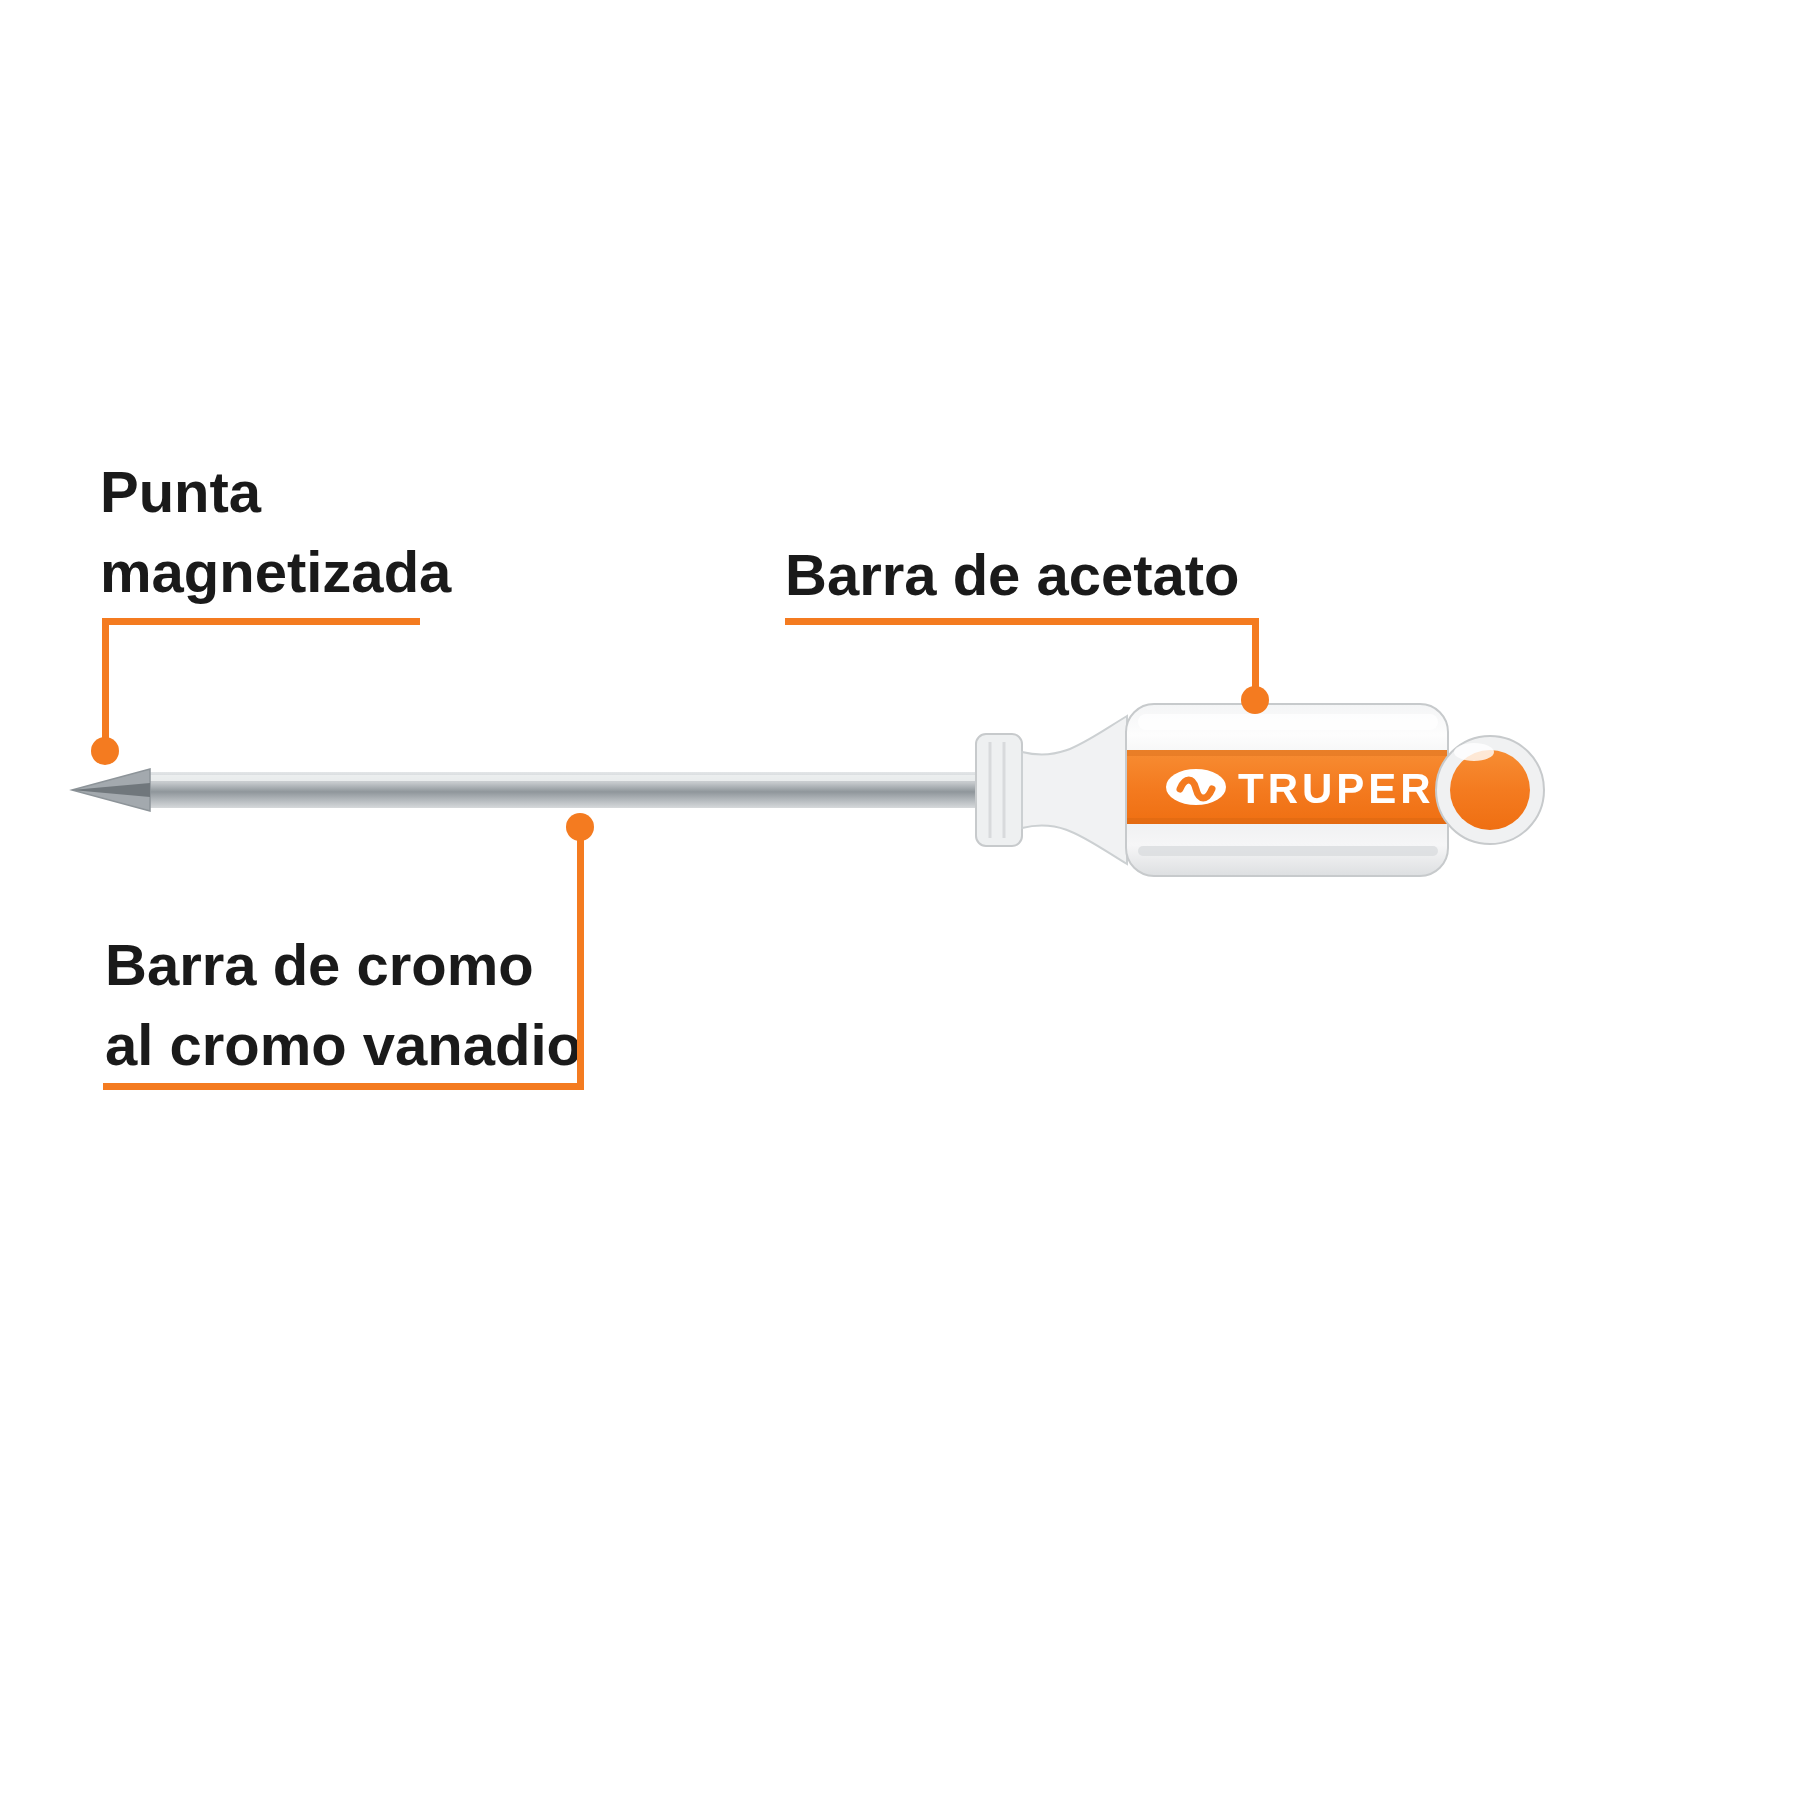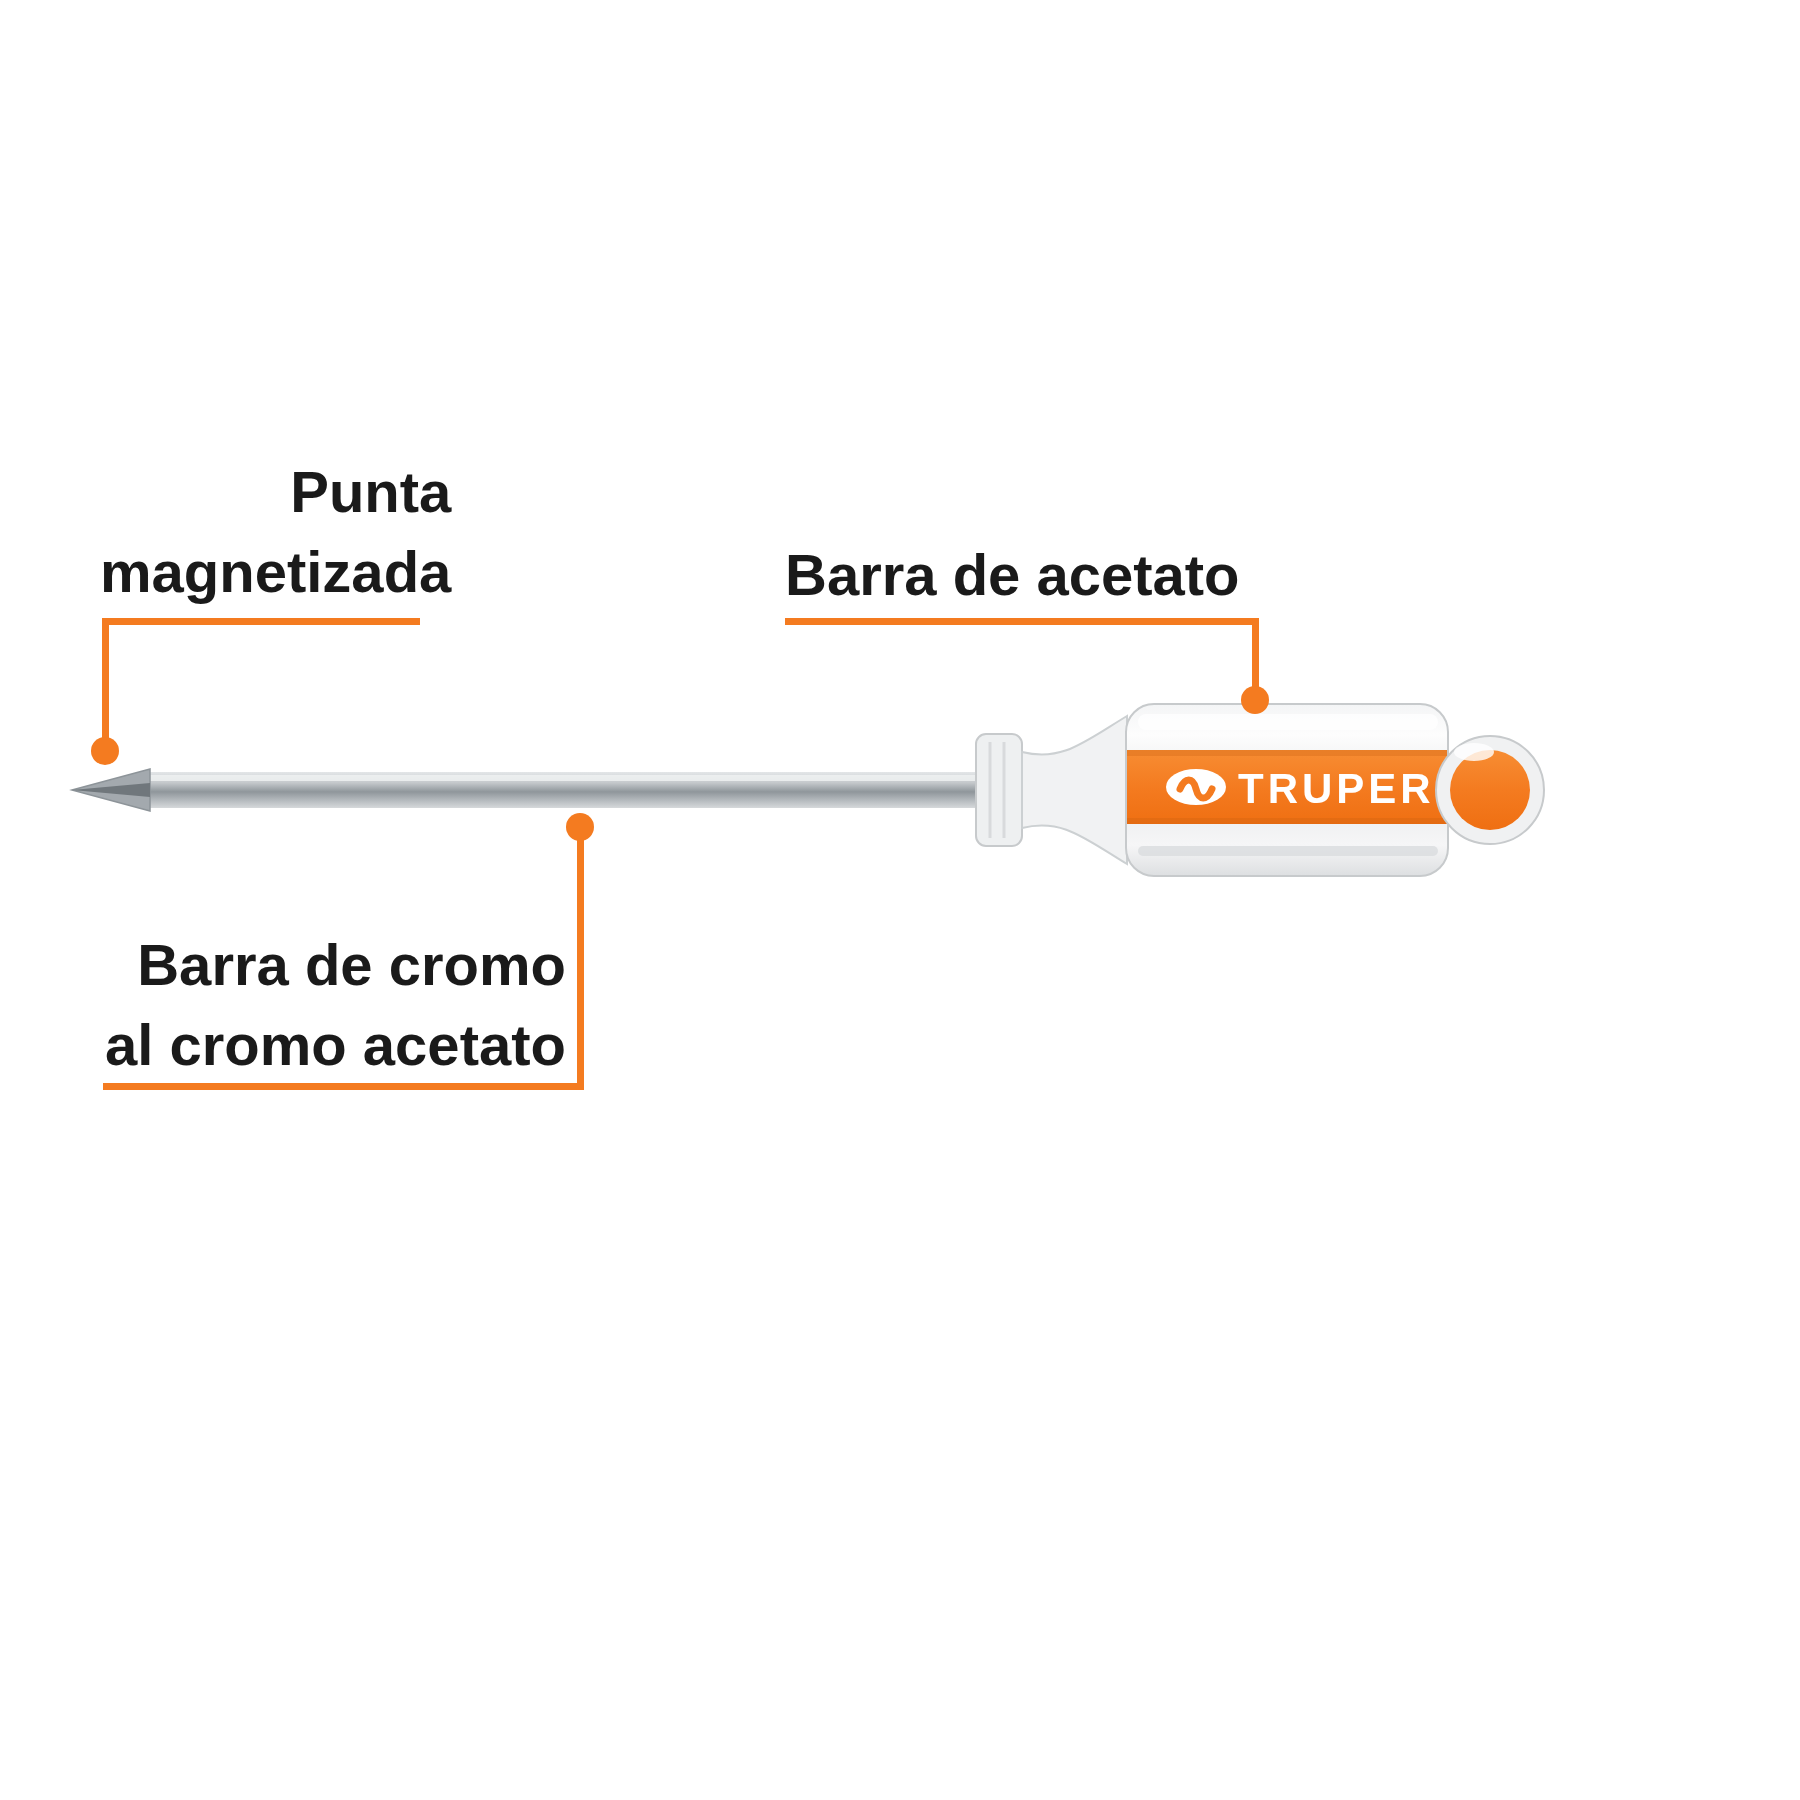--- a/index.html
+++ b/index.html
@@ -10,21 +10,20 @@
     overflow:hidden;
     font-family:"Liberation Sans", sans-serif;
   }
   .label{
     position:absolute;
     font-weight:700;
     font-size:58px;
     line-height:1.38;
     color:#1a1a1a;
     white-space:nowrap;
-    text-align:right;
   }
   .label span{display:block;}
   .hline,.vline{position:absolute;background:#F47B20;}
   .hline{height:7px;}
   .vline{width:7px;}
   .dot{
     position:absolute;
     width:28px;height:28px;
     border-radius:50%;
     background:#F47B20;
@@ -111,19 +110,19 @@
 
   <div class="label" style="left:785px;top:535px;">
     <span>Barra de acetato</span>
   </div>
   <div class="hline" style="left:785px;top:618px;width:474px;"></div>
   <div class="vline" style="left:1252px;top:618px;height:86px;"></div>
   <div class="dot" style="left:1241px;top:686px;"></div>
 
   <div class="label" style="left:105px;top:925px;">
     <span>Barra de cromo</span>
-    <span>al cromo acetato</span>
+    <span>al cromo vanadio</span>
   </div>
   <div class="dot" style="left:566px;top:813px;"></div>
   <div class="vline" style="left:577px;top:827px;height:263px;"></div>
   <div class="hline" style="left:103px;top:1083px;width:481px;"></div>
 
 </div>
 
 </body></html>

